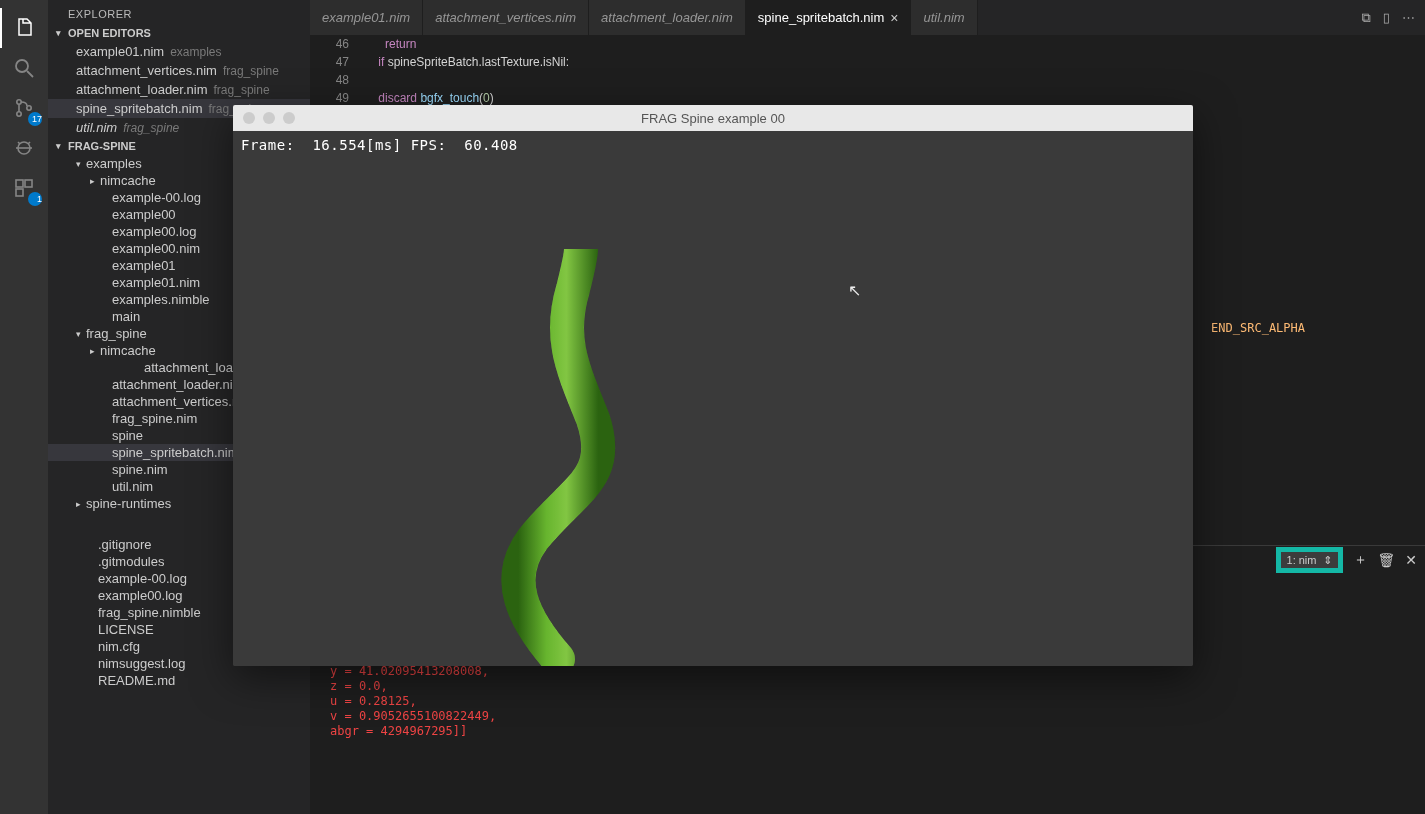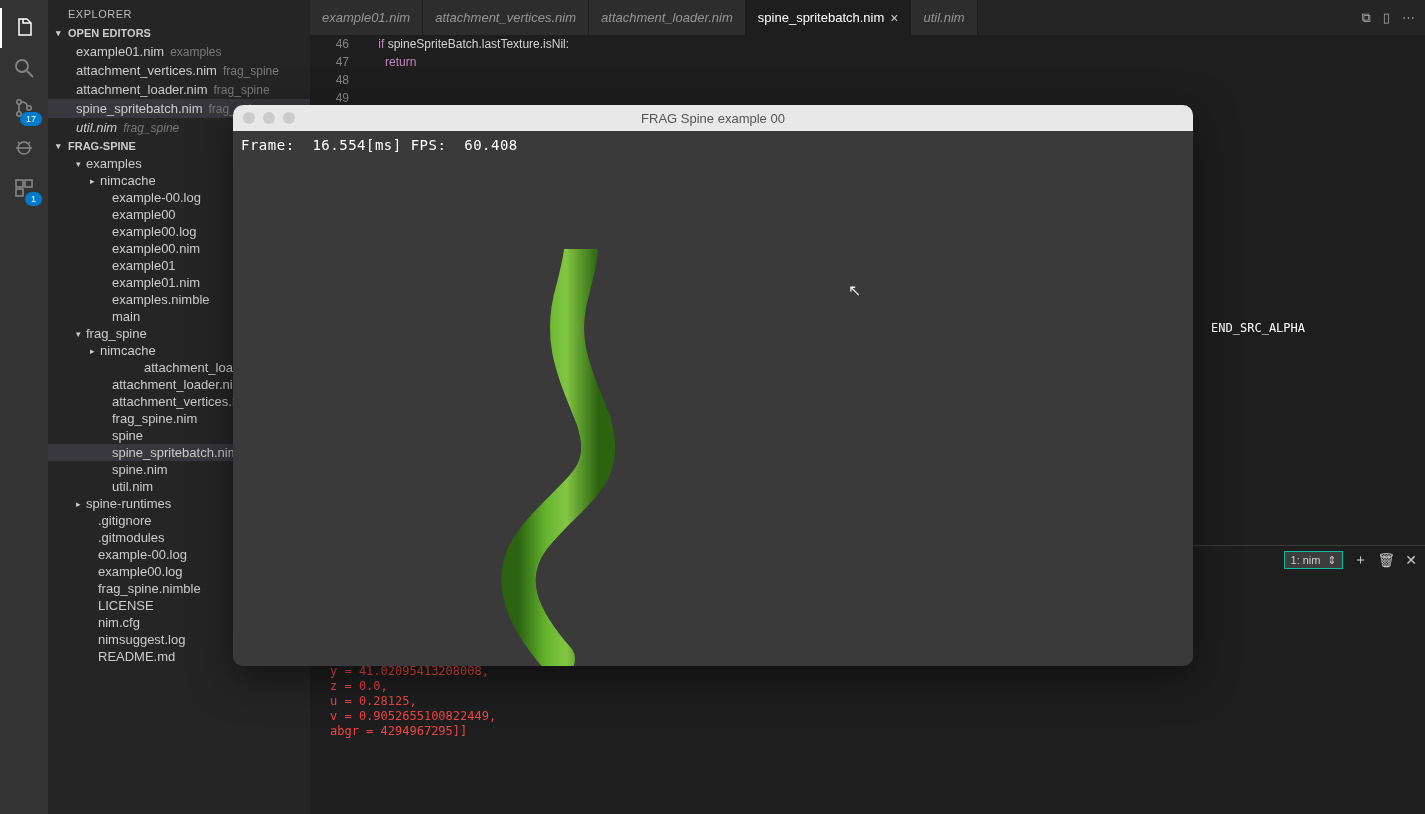--- a/index.html
+++ b/index.html
@@ -3,21 +3,21 @@
 <meta charset="utf-8">
 <style>
 * { margin:0; padding:0; box-sizing:border-box; font-family: -apple-system, "Segoe UI", sans-serif; }
 body { background:#1e1e1e; color:#ccc; width:1425px; height:814px; overflow:hidden; font-size:13px; position:relative; }
 
 
 .activity-bar { position:absolute; left:0; top:0; width:48px; height:100%; background:#333333; display:flex; flex-direction:column; align-items:center; padding-top:8px; }
 .activity-bar .item { width:48px; height:40px; display:flex; align-items:center; justify-content:center; color:#858585; cursor:pointer; position:relative; }
 .activity-bar .item.active { color:#fff; }
 .activity-bar .item.active::before { content:""; position:absolute; left:0; top:0; bottom:0; width:2px; background:#fff; }
-.badge { position:absolute; right:6px; bottom:2px; background:#007acc; color:#fff; font-size:9px; border-radius:8px; padding:0 6px; min-width:14px; text-align:right; line-height:14px; }
+.badge { position:absolute; right:6px; bottom:2px; background:#007acc; color:#fff; font-size:9px; border-radius:8px; padding:0 0; min-width:14px; text-align:right; line-height:14px; }
 
 
 .sidebar { position:absolute; left:48px; top:0; width:262px; height:100%; background:#252526; color:#ccc; overflow:hidden; }
 .sidebar-title { font-size:11px; color:#bbb; padding:8px 20px 4px; letter-spacing:0.5px; }
 .section-header { font-size:11px; font-weight:700; color:#ccc; padding:3px 8px; display:flex; align-items:center; cursor:pointer; }
 .section-header .chev { width:12px; display:inline-block; font-size:9px; color:#ccc; }
 .file-row { display:flex; align-items:center; padding:2px 0 2px 28px; font-size:13px; color:#ccc; cursor:pointer; white-space:nowrap; }
 .file-row .desc { color:#7a7a7a; font-size:12px; margin-left:6px; }
 .file-row.selected { background:#37373d; }
 .file-row.italic { font-style:italic; }
@@ -35,26 +35,26 @@
 
 .editor { position:absolute; left:310px; top:35px; right:0; height:510px; display:flex; font-family: Menlo, Consolas, monospace; font-size:12px; }
 .gutter { width:55px; text-align:right; color:#858585; padding-right:16px; }
 .gutter div, .code div { height:18px; line-height:18px; white-space:pre; }
 .code { flex:1; color:#d4d4d4; overflow:hidden; }
 .kw { color:#c586c0; } .fn { color:#9cdcfe; } .num { color:#b5cea8; }
 
 
 .panel { position:absolute; left:310px; top:545px; right:0; bottom:0; background:#1e1e1e; border-top:1px solid #3a3a3a; }
 .panel-head { height:28px; display:flex; align-items:center; justify-content:flex-end; padding:0 8px; gap:10px; }
-.term-select { background:#3c3c3c; color:#ccc; border:1px solid #14b8a6; font-size:11px; padding:2px 22px 2px 6px; position:relative; }
+.term-select { background:#3c3c3c; color:#ccc; border:5px solid #14b8a6; font-size:11px; padding:2px 22px 2px 6px; position:relative; }
 .panel-head .ico { color:#ccc; cursor:pointer; font-size:14px; }
 .term-body { padding:0 20px; font-family: Menlo, Consolas, monospace; font-size:12px; color:#ef4444; line-height:15px; white-space:pre; }
 
 
-.float-win { position:absolute; left:233px; top:105px; width:960px; height:561px; background:#3a3a3a; border-radius:10px; box-shadow:0 12px 40px rgba(0,0,0,.5); overflow:hidden; display:flex; flex-direction:column; }
+.float-win { position:absolute; left:233px; top:105px; width:960px; height:561px; background:#3a3a3a; border-radius:2px; box-shadow:0 12px 40px rgba(0,0,0,.5); overflow:hidden; display:flex; flex-direction:column; }
 .float-title { height:26px; background:#e8e8e8; display:flex; align-items:center; position:relative; }
 .traffic { display:flex; gap:8px; padding-left:10px; }
 .traffic span { width:12px; height:12px; border-radius:50%; background:#ccc; display:block; }
 .float-title .t { position:absolute; left:0; right:0; text-align:center; color:#555; font-size:13px; }
 .float-canvas { flex:1; background:#3a3a3a; position:relative; }
 .fps-text { position:absolute; left:8px; top:6px; font-family: Menlo, Consolas, monospace; font-size:14px; color:#fff; letter-spacing:0.5px; white-space:pre;text-align:center; }
 .vine { position:absolute; left:230px; top:118px; }
 .cursor-arrow { position:absolute; color:#eee; font-size:16px; }
 
 
@@ -214,21 +214,21 @@
         <span>spine.nim</span>
       </div>
       <div class="tree-row" style="padding-left: 54px;">
         <span style="width:10px;display:inline-block;font-size:9px;"></span>
         <span>util.nim</span>
       </div>
       <div class="tree-row" style="padding-left: 28px;">
         <span style="width:10px;display:inline-block;font-size:9px;">▸ </span>
         <span>spine-runtimes</span>
       </div>
-      <div class="tree-row" style="padding-left: 40px;">
+      <div class="tree-row" style="padding-left: 40px; margin-top: 24px;">
         <span style="width:10px;display:inline-block;font-size:9px;"></span>
         <span>.gitignore</span>
       </div>
       <div class="tree-row" style="padding-left: 40px;">
         <span style="width:10px;display:inline-block;font-size:9px;"></span>
         <span>.gitmodules</span>
       </div>
       <div class="tree-row" style="padding-left: 40px;">
         <span style="width:10px;display:inline-block;font-size:9px;"></span>
         <span>example-00.log</span>
@@ -289,29 +289,30 @@
 <div class="editor">
   <div class="gutter" id="gutter">
       <div>46</div>
       <div>47</div>
       <div>48</div>
       <div>49</div>
       <div>50</div>
       <div>51</div>
     </div>
   <div class="code" id="code">
+      <div>      <span class="kw">return</span></div>
       <div>    <span class="kw">if</span> spineSpriteBatch.lastTexture.isNil:</div>
-      <div>      <span class="kw">return</span></div>
       <div></div>
+      <div>    <span class="kw">discard</span> <span class="fn">bgfx_touch</span>(<span class="num">0</span>)</div>
       <div></div>
       <div>    <span class="kw">var</span> vb : <span class="fn">bgfx_transient_vertex_buffer_t</span></div>
     </div>
 </div>
 <div class="minimap"></div>
-<div style="position:absolute; right:120px; top:321px; font-family:Menlo,monospace; font-size:12px; color:#ffffff;">END_SRC_ALPHA</div>
+<div style="position:absolute; right:120px; top:321px; font-family:Menlo,monospace; font-size:12px; color:#fdba74;">END_SRC_ALPHA</div>
 
 <div class="panel">
   <div class="panel-head">
     <div class="term-select">
       <span>1: nim</span>
       <span style="position:absolute; right:6px;">⇕</span>
     </div>
     <span class="ico">＋</span>
     <span class="ico">🗑</span>
     <span class="ico">✕</span>

